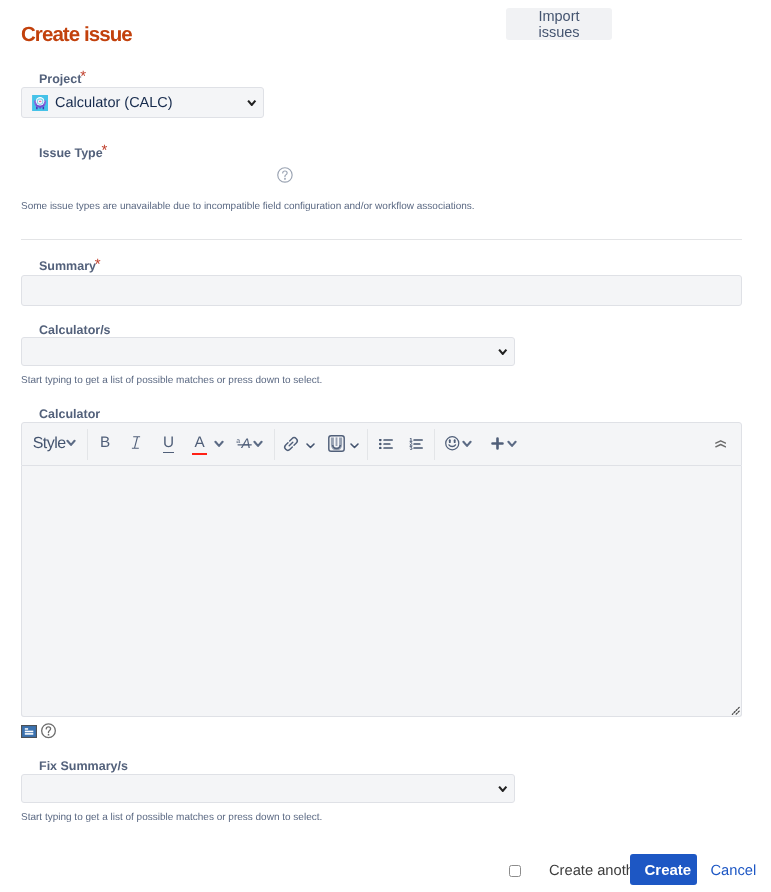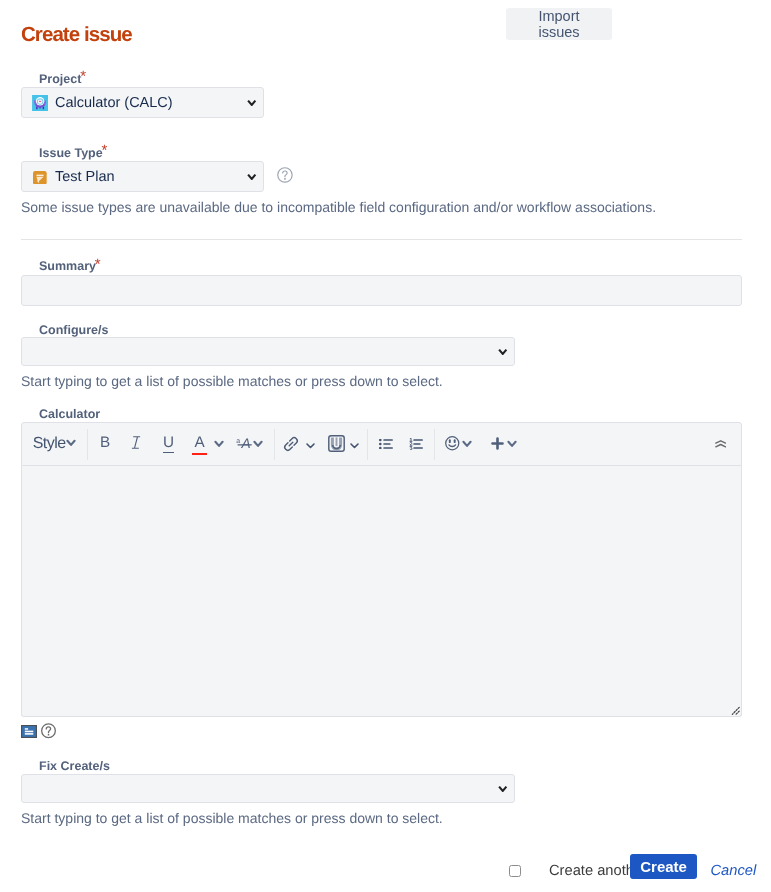--- a/index.html
+++ b/index.html
@@ -18,21 +18,21 @@
          color:#c2410c;line-height:24px;margin-top:11px;}
   .btn-subtle{position:absolute;background:#F1F2F4;border:none;border-radius:3px;color:#44546F;
      font-size:14.5px;font-family:"Liberation Sans",sans-serif;height:32px;
      display:flex;align-items:center;justify-content:center;gap:6px;cursor:pointer;padding:16px;}
   #import-btn{left:506px;top:8px;width:106px;}
   #configure-btn{left:623px;top:8px;width:132px;}
 
   
   .flabel{position:absolute;font-size:12.5px;font-weight:bold;color:#53617B;line-height:16px;white-space:nowrap;margin-left:18px;}
   .req{color:#BF3E2B;font-weight:normal;font-size:15px;position:relative;top:-1.4px;left:-1.2px;line-height:0;letter-spacing:0;}
-  .helptext{position:absolute;font-size:14px;color:#5A6882;line-height:16px;white-space:nowrap;}
+  .helptext{position:absolute;font-size:10px;color:#5A6882;line-height:16px;white-space:nowrap;}
 
   .selbox{position:absolute;background:#F4F5F7;border:1px solid #DFE1E6;border-radius:3px;
           box-sizing:border-box;}
   .sel-txt{position:absolute;font-size:14.5px;color:#172B4D;line-height:20px;white-space:nowrap;}
   .chev-native{position:absolute;}
 
   .inpbox{position:absolute;background:#F4F5F7;border:1px solid #DFE1E6;border-radius:3px;
           box-sizing:border-box;}
 
   .divider{position:absolute;background:#E3E4E6;height:1px;}
@@ -45,21 +45,21 @@
   .tb-item{position:absolute;display:flex;align-items:center;justify-content:center;cursor:pointer;color:#44546F;}
   .tb-sep{position:absolute;width:1px;background:#E3E5E8;}
   .tb-label{font-size:16px;color:#44546F;letter-spacing:-0.5px;}
 
   
   .cb{position:absolute;width:12px;height:12px;border:1.1px solid #8C8C8C;border-radius:2.5px;background:#fff;box-sizing:border-box;}
   .cb-label{position:absolute;font-size:14.7px;color:#3C3C3C;line-height:16px;white-space:nowrap;}
   .btn-primary{position:absolute;background:#1D57C4;color:#fff;border:none;border-radius:3px;
                font-size:15px;font-weight:bold;font-family:"Liberation Sans",sans-serif;
                display:flex;align-items:center;justify-content:center;cursor:pointer;}
-  .link{position:absolute;color:#1D57C4;font-size:14.7px;line-height:18px;cursor:pointer;white-space:nowrap;font-style:italic;}
+  .link{position:absolute;color:#1D57C4;font-size:14.7px;line-height:18px;cursor:pointer;white-space:nowrap;}
 </style>
 </head>
 <body>
 
 <div class="page">
 
   <div class="title">Create issue</div>
 
   <button class="btn-subtle" id="import-btn">
     <span>Import issues</span>
@@ -90,46 +90,35 @@
     </svg>
     <div class="sel-txt" style="left:33px;top:5px;">Calculator (CALC)</div>
     <svg class="chev-native" style="right:6.5px;top:10.5px;" width="9.5" height="7.5" viewBox="0 0 9.5 7.5">
       <path d="M1.1 1.6 L4.75 5.9 L8.4 1.6" stroke="#212121" stroke-width="2.1" fill="none" stroke-linecap="butt" stroke-linejoin="miter"></path>
     </svg>
   </div>
 
   <div class="flabel" style="left:21px;top:144.8px;">
     <span>Issue Type</span><span class="req">*</span>
   </div>
-  <div class="selbox" style="left:21px;top:161px;width:243px;height:31px;">
-    <svg style="position:absolute;left:11.1px;top:8.7px;" width="13.7" height="13.7" viewBox="0 0 14 14">
-      <rect width="14" height="14" rx="2.2" fill="#D9860F" opacity="0.88"></rect>
-      <path d="M3.6 3.7 h7.2 v1.7 H3.6z" fill="#FCEEDC"></path>
-      <path d="M3.6 6.2 h7.0 L6.2 10.3 v1.9 L4.5 11.0 V9.3z" fill="#FCEEDC" opacity="0.92"></path>
-    </svg>
-    <div class="sel-txt" style="left:33px;top:5px;">Test Plan</div>
-    <svg class="chev-native" style="right:6.5px;top:10.5px;" width="9.5" height="7.5" viewBox="0 0 9.5 7.5">
-      <path d="M1.1 1.6 L4.75 5.9 L8.4 1.6" stroke="#212121" stroke-width="2.1" fill="none" stroke-linecap="butt" stroke-linejoin="miter"></path>
-    </svg>
-  </div>
   <svg style="position:absolute;left:277px;top:167.2px;" width="15.9" height="15.9" viewBox="0 0 16 16">
     <circle cx="8" cy="8" r="7.25" fill="none" stroke="#9AA3B2" stroke-width="1.15"></circle>
     <path d="M5.75 6.05 c0 -1.25 0.95 -2.05 2.25 -2.05 c1.25 0 2.2 0.8 2.2 1.95 c0 1.0 -0.6 1.45 -1.3 1.95 c-0.6 0.42 -0.9 0.75 -0.9 1.45 v0.5" fill="none" stroke="#9AA3B2" stroke-width="1.15" stroke-linecap="round"></path>
     <rect x="7.25" y="11.2" width="1.55" height="1.55" rx="0.25" fill="#9AA3B2"></rect>
   </svg>
   <div class="helptext" style="left:21px;top:198.9px;">Some issue types are unavailable due to incompatible field configuration and/or workflow associations.</div>
 
   <div class="divider" style="left:21px;top:239px;width:721px;"></div>
 
   <div class="flabel" style="left:21px;top:258.4px;">
     <span>Summary</span><span class="req">*</span>
   </div>
   <div class="inpbox" style="left:21px;top:275px;width:721px;height:31px;"></div>
 
-  <div class="flabel" style="left:21px;top:321.5px;">Configure/s</div>
+  <div class="flabel" style="left:21px;top:321.5px;">Calculator/s</div>
   <div class="selbox" style="left:21px;top:337.1px;width:494px;height:28.8px;">
     <svg class="chev-native" style="right:6.5px;top:9.5px;" width="9.5" height="7.5" viewBox="0 0 9.5 7.5">
       <path d="M1.1 1.6 L4.75 5.9 L8.4 1.6" stroke="#212121" stroke-width="2.1" fill="none" stroke-linecap="butt" stroke-linejoin="miter"></path>
     </svg>
   </div>
   <div class="helptext" style="left:21px;top:372.9px;">Start typing to get a list of possible matches or press down to select.</div>
 
   <div class="flabel" style="left:21px;top:405.5px;">Calculator</div>
   <div class="rte-toolbar" style="left:21px;top:422.4px;width:721px;height:43.2px;">
 
@@ -271,28 +260,28 @@
     <rect x="3.8" y="3.2" width="3.3" height="1.5" fill="#fff"></rect>
     <rect x="3.8" y="5.65" width="8.5" height="1.6" fill="#fff"></rect>
     <rect x="3.8" y="8.1" width="8.5" height="1.6" fill="#fff"></rect>
   </svg>
   <svg style="position:absolute;left:41px;top:723px;" width="15" height="15.5" viewBox="0 0 16 16">
     <circle cx="8" cy="8" r="7.3" fill="none" stroke="#6D6D6D" stroke-width="1.4"></circle>
     <path d="M5.6 6.0 c0 -1.3 1.0 -2.15 2.4 -2.15 c1.3 0 2.25 0.85 2.25 2.0 c0 1.05 -0.65 1.5 -1.35 2.05 c-0.6 0.45 -0.9 0.8 -0.9 1.55 v0.55" fill="none" stroke="#6D6D6D" stroke-width="1.4" stroke-linecap="round"></path>
     <rect x="7.2" y="11.35" width="1.65" height="1.7" rx="0.3" fill="#6D6D6D"></rect>
   </svg>
 
-  <div class="flabel" style="left:21px;top:757.5px;">Fix Create/s</div>
+  <div class="flabel" style="left:21px;top:757.5px;">Fix Summary/s</div>
   <div class="selbox" style="left:21px;top:774.3px;width:494px;height:28.8px;">
     <svg class="chev-native" style="right:6.5px;top:9.5px;" width="9.5" height="7.5" viewBox="0 0 9.5 7.5">
       <path d="M1.1 1.6 L4.75 5.9 L8.4 1.6" stroke="#212121" stroke-width="2.1" fill="none" stroke-linecap="butt" stroke-linejoin="miter"></path>
     </svg>
   </div>
   <div class="helptext" style="left:21px;top:809.9px;">Start typing to get a list of possible matches or press down to select.</div>
 
   <div class="cb" style="left:509px;top:864.7px;"></div>
   <div class="cb-label" style="left:549px;top:863.2px;">Create another</div>
-  <button class="btn-primary" style="left:630px;top:853.8px;width:67.2px;height:25px;">
+  <button class="btn-primary" style="left:630px;top:853.8px;width:67.2px;height:31px;justify-content:flex-end;">
     <span>Create</span>
   </button>
   <div class="link" style="left:710.5px;top:862.3px;">Cancel</div>
 
 </div>
 
 </body></html>

